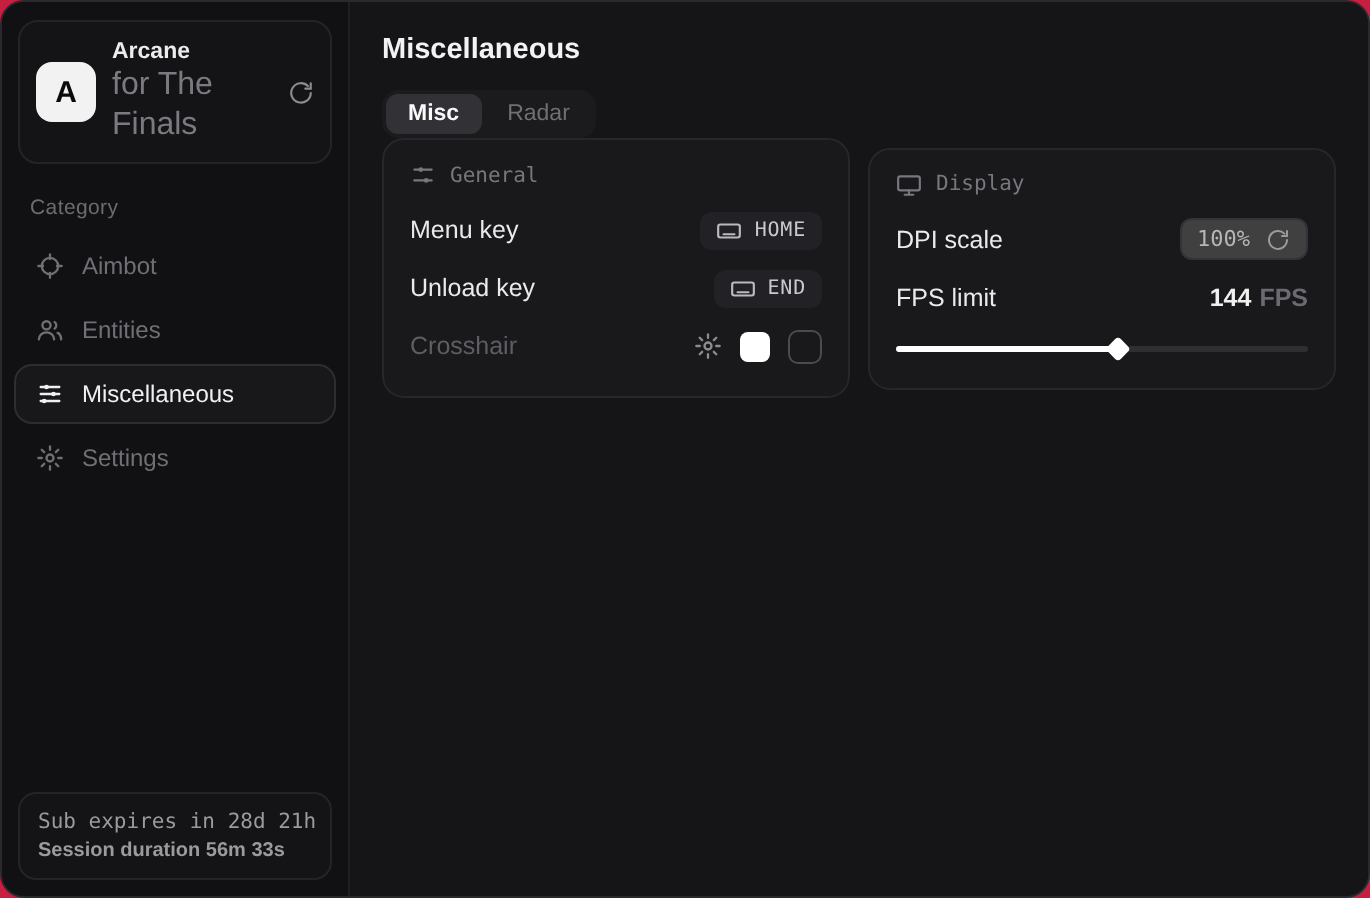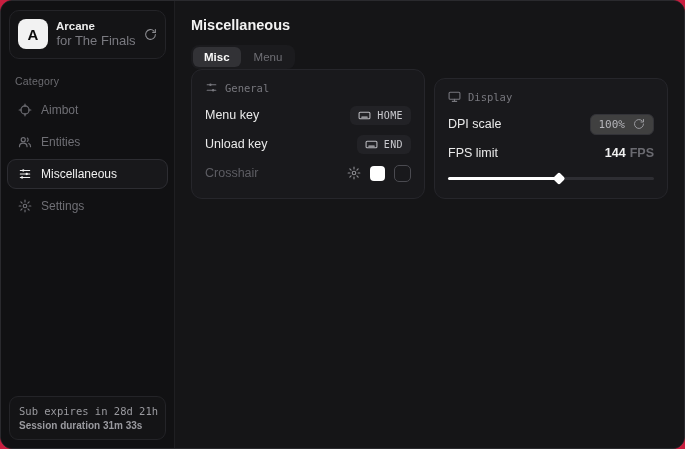--- a/index.html
+++ b/index.html
@@ -32,21 +32,21 @@
     display:flex; align-items:center; gap:8px;
   }
   .logo{
     width:30px; height:30px; border-radius:8px;
     background:#f2f2f2; color:#0b0b0b;
     display:flex; align-items:center; justify-content:center;
     font-weight:bold; font-size:15px;
   }
   .brand-text{ flex:1; line-height:1.25; }
   .brand-name{ color:#ececec; font-size:11.5px; font-weight:bold; }
-  .brand-sub{ color:#7a7a80; font-size:13px;text-align:center; }
+  .brand-sub{ color:#7a7a80; font-size:16px; }
   .refresh-btn{ color:#8b8b90; display:flex; cursor:pointer; }
   .category{
     color:#6b6b70; font-size:10.5px;
     padding:12px 14px 8px 14px; letter-spacing:.2px;
   }
   .nav{ display:flex; flex-direction:column; gap:2px; padding:0 6px; }
   .nav-item{
     display:flex; align-items:center; gap:9px;
     padding:7px 10px; border-radius:9px;
     border:1px solid transparent;
@@ -76,21 +76,21 @@
   .tabstrip{
     display:inline-flex; align-self:flex-start;
     background:#1b1b1e; border-radius:8px; padding:2px; gap:2px;
     margin-bottom:0;
   }
   .tab{
     padding:4px 11px; border-radius:6px;
     font-size:11.5px; color:#6f6f75; cursor:pointer;
   }
   .tab.active{ background:#323236; color:#fafafa; font-weight:bold; }
-  .cards{ display:flex; gap:9px; align-items:flex-end; }
+  .cards{ display:flex; gap:9px; align-items:center; }
   .card{
     flex:1; background:#19191c;
     border:1px solid #26262b; border-radius:11px;
     padding:11px 13px 13px 13px;
   }
   .card-header{
     display:flex; align-items:center; gap:7px;
     color:#77777d; margin-bottom:9px;
     font-family:"DejaVu Sans Mono", monospace; font-size:10.5px;
   }
@@ -212,31 +212,31 @@
           </svg>
         </span>
         <span>Settings</span>
       </div>
     </nav>
 
     <div class="spacer"></div>
 
     <div class="sub-box">
       <div class="sub-line1">Sub expires in 28d 21h</div>
-      <div class="sub-line2">Session duration 31m 33s</div>
+      <div class="sub-line2">Session duration 56m 33s</div>
     </div>
   </aside>
 
   <section class="main">
 
     <h1 class="page-title">Miscellaneous</h1>
 
     <div class="tabstrip">
       <div class="tab active">Misc</div>
-      <div class="tab">Menu</div>
+      <div class="tab">Radar</div>
     </div>
 
     <div class="cards">
 
       <div class="card">
         <div class="card-header">
           <span style="display:flex">
             <svg width="13" height="13" viewBox="0 0 24 24" fill="none" stroke-width="2" stroke-linecap="round">
               <path d="M4 7h16M4 17h16"></path>
                 <circle cx="10" cy="7" r="2.2" fill="currentColor" stroke="none"></circle>

